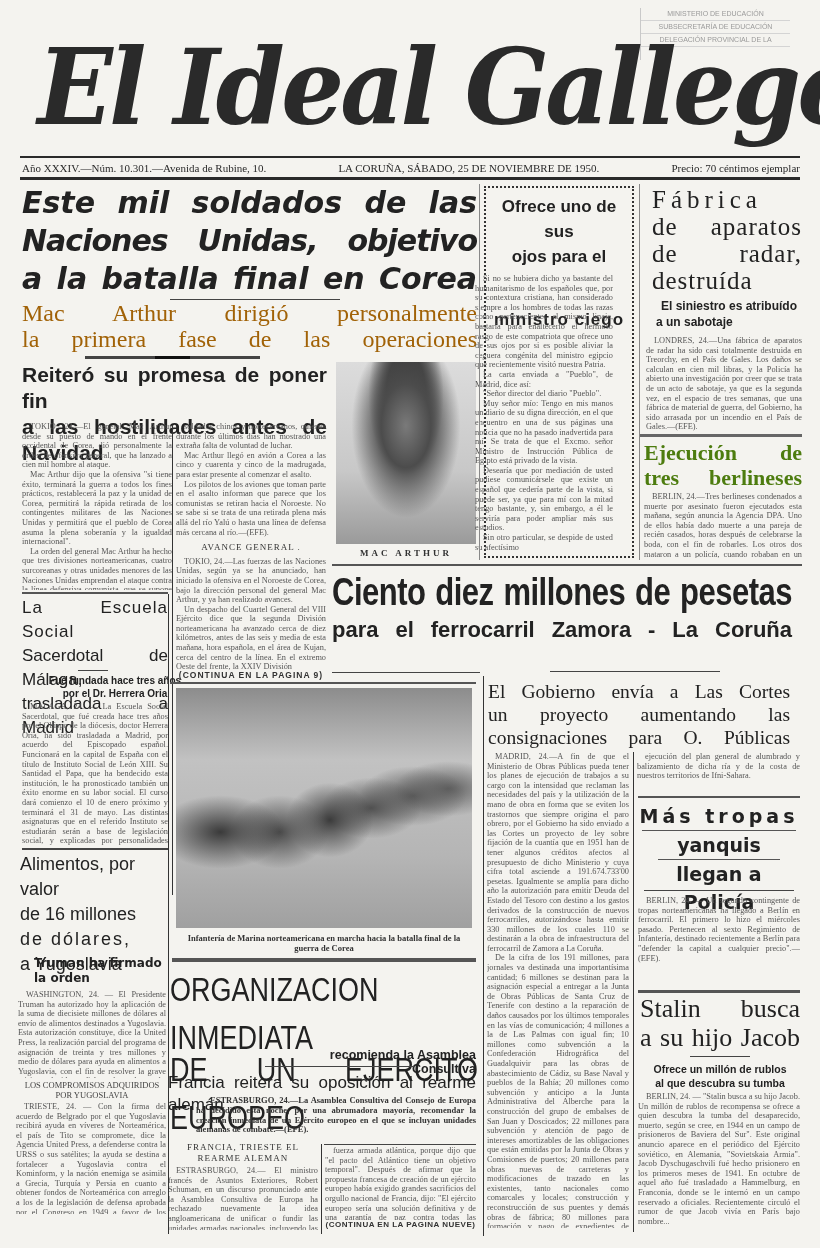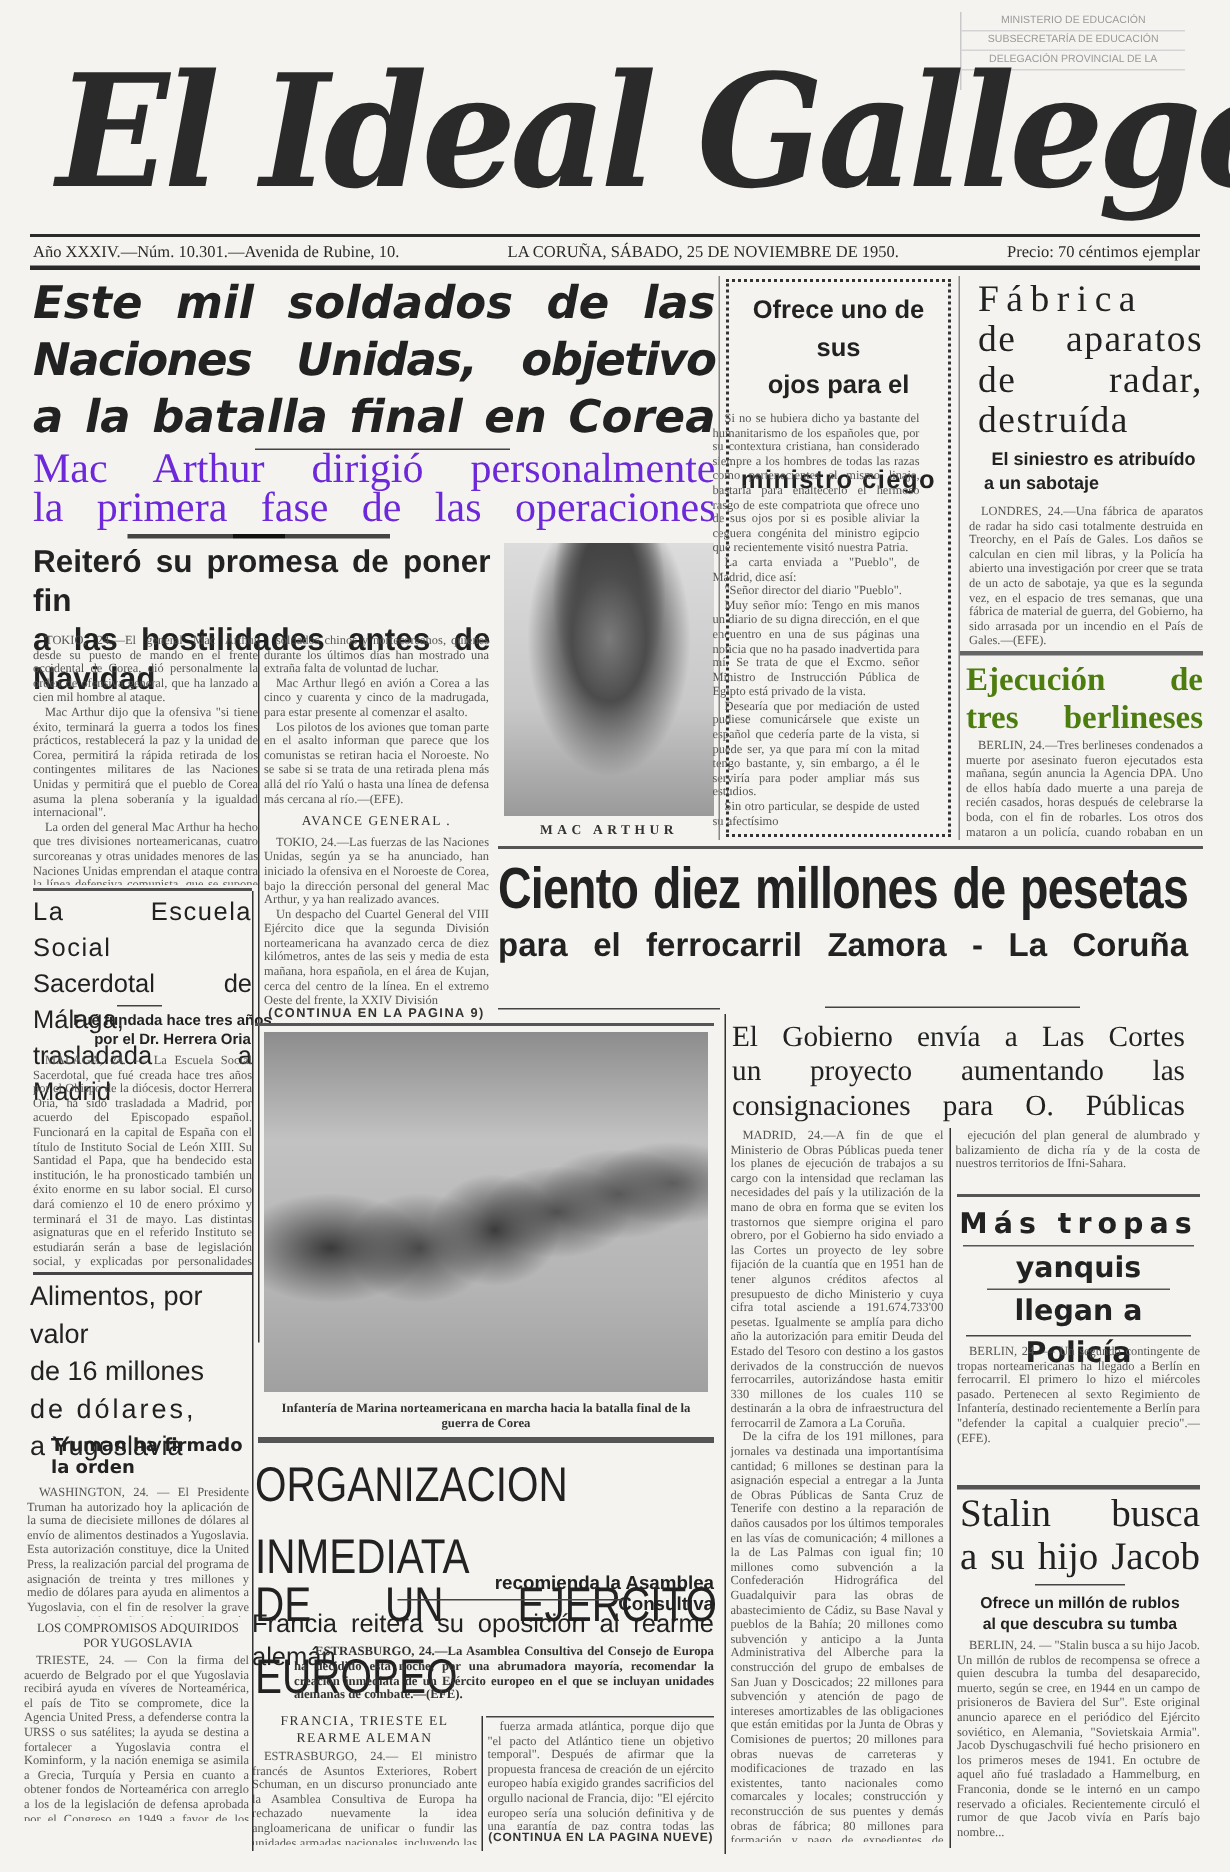--- a/index.html
+++ b/index.html
@@ -81,21 +81,21 @@
   <span>Precio: 70 céntimos ejemplar</span>
 </div>
 <div class="abs rule" style="left:20px;top:177px;width:780px;height:3px;"></div>
 
 <div class="abs h-sans" style="left:22px;top:184px;width:455px;font-size:30px;line-height:38px;font-style:italic;color:#222;">
   <div class="just">Este mil soldados de las</div>
   <div class="just" style="letter-spacing:-1px;">Naciones Unidas, objetivo</div>
   <div class="just">a la batalla final en Corea</div>
 </div>
 <div class="abs thin" style="left:170px;top:299px;width:170px;"></div>
-<div class="abs h-serif" style="left:22px;top:300px;width:455px;font-size:28px;line-height:26px;color:#6d28d9;">
+<div class="abs h-serif" style="left:22px;top:300px;width:455px;font-size:24px;line-height:26px;color:#a16207;">
   <div class="just">Mac Arthur dirigió personalmente</div>
   <div class="just">la primera fase de las operaciones</div>
 </div>
 <div class="abs" style="left:85px;top:356px;width:175px;height:3px;background:linear-gradient(90deg,#444 0 40%,#111 40% 60%,#444 60%);"></div>
 
 <div class="abs h-cond" style="left:22px;top:362px;width:305px;font-size:21px;line-height:26px;color:#222;">
   <div class="just">Reiteró su promesa de poner fin</div>
   <div class="just">a las hostilidades antes de Navidad</div>
 </div>
 

